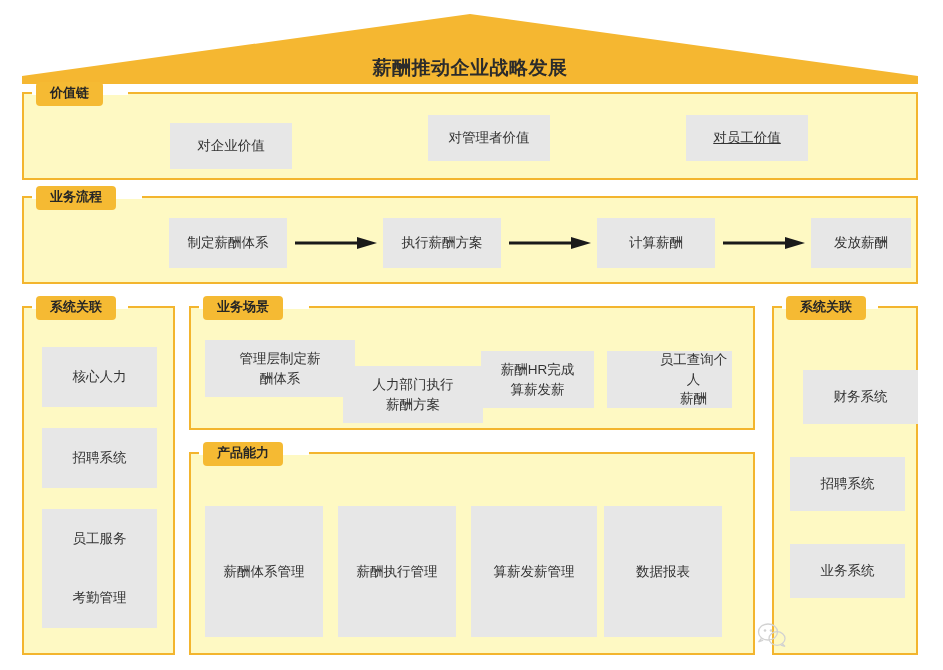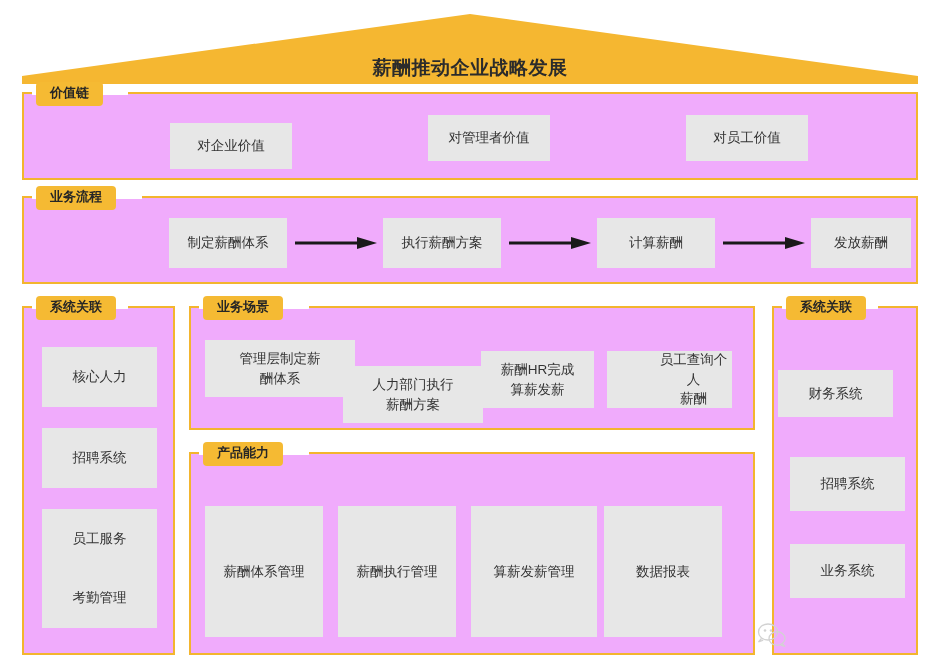--- a/index.html
+++ b/index.html
@@ -27,21 +27,21 @@
     font-weight: bold;
     color: #2b2b2b;
     letter-spacing: 0.5px;
     white-space: nowrap;
   }
 
   
   .panel {
     position: absolute;
     border: 2px solid #F3B52E;
-    background: #f0abfc;
+    background: #fef9c3;
   }
   .panel-tab {
     position: absolute;
     left: 12px;
     top: -12px;
     background: #F5BA33;
     color: #262626;
     font-size: 13px;
     font-weight: bold;
     padding: 4px 14px 5px 14px;
@@ -112,21 +112,21 @@
     </svg>
     <div class="roof-title">薪酬推动企业战略发展</div>
   </div>
 
   <div class="panel" id="value-chain-panel">
     <div class="tab-mask" style="width:96px;"></div>
     <div class="panel-tab">价值链</div>
 
     <div class="chip" style="left:146px; top:29px; width:122px; height:46px;">对企业价值</div>
     <div class="chip" style="left:404px; top:21px; width:122px; height:46px;">对管理者价值</div>
-    <div class="chip" style="left:662px; top:21px; width:122px; height:46px;">对员工价值</div>
+    <div class="chip" style="left:662px; top:21px; width:122px; height:46px;text-decoration:underline;">对员工价值</div>
   </div>
 
   <div class="panel" id="process-panel">
     <div class="tab-mask" style="width:110px;"></div>
     <div class="panel-tab">业务流程</div>
 
     <div class="chip" style="left:145px; top:20px; width:118px; height:50px;">制定薪酬体系</div>
     <div class="arrow" style="left:271px; top:39px; width:82px;">
       <svg width="82" height="12" viewBox="0 0 82 12" aria-hidden="true">
         <line x1="0" y1="6" x2="64" y2="6" stroke="#1a1a1a" stroke-width="3"></line>
@@ -184,21 +184,21 @@
     <div class="chip" style="left:14px; top:52px; width:118px; height:131px;">薪酬体系管理</div>
     <div class="chip" style="left:147px; top:52px; width:118px; height:131px;">薪酬执行管理</div>
     <div class="chip" style="left:280px; top:52px; width:126px; height:131px;">算薪发薪管理</div>
     <div class="chip" style="left:413px; top:52px; width:118px; height:131px;">数据报表</div>
   </div>
 
   <div class="panel" id="right-sys-panel">
     <div class="tab-mask" style="width:96px;"></div>
     <div class="panel-tab">系统关联</div>
 
-    <div class="chip" style="left:4px; top:62px; width:115px; height:47px;">财务系统</div>
+    <div class="chip" style="left:29px; top:62px; width:115px; height:54px;">财务系统</div>
     <div class="chip" style="left:16px; top:149px; width:115px; height:54px;">招聘系统</div>
     <div class="chip" style="left:16px; top:236px; width:115px; height:54px;">业务系统</div>
   </div>
 
   <div id="watermark">
     <span>
       <svg width="30" height="26" viewBox="0 0 30 26" aria-hidden="true">
         <g fill="none" stroke="#d2d2d2" stroke-width="1.3">
           <ellipse cx="11" cy="10" rx="9.5" ry="8"></ellipse>
           <path d="M4.5 16.5 L1.5 20 L6.2 18.2"></path>

